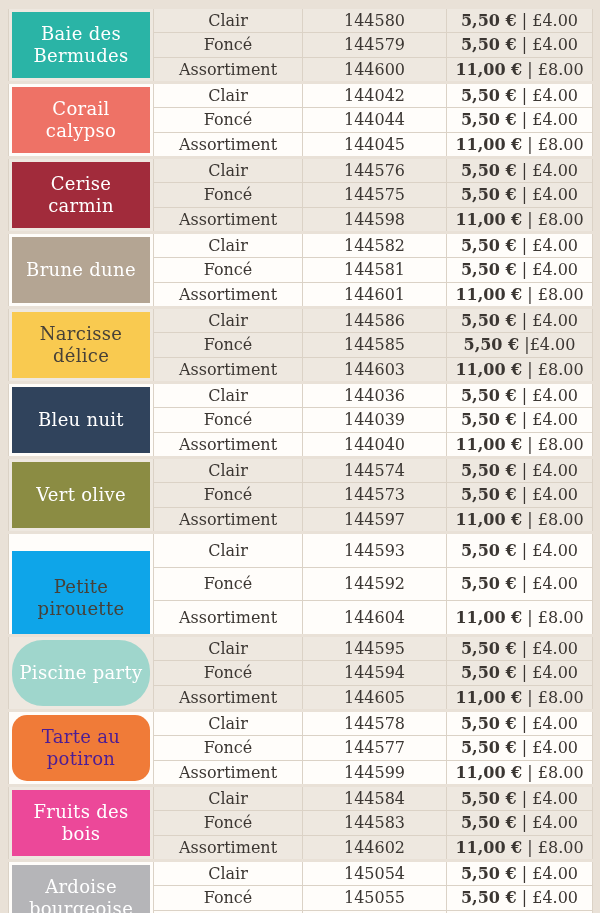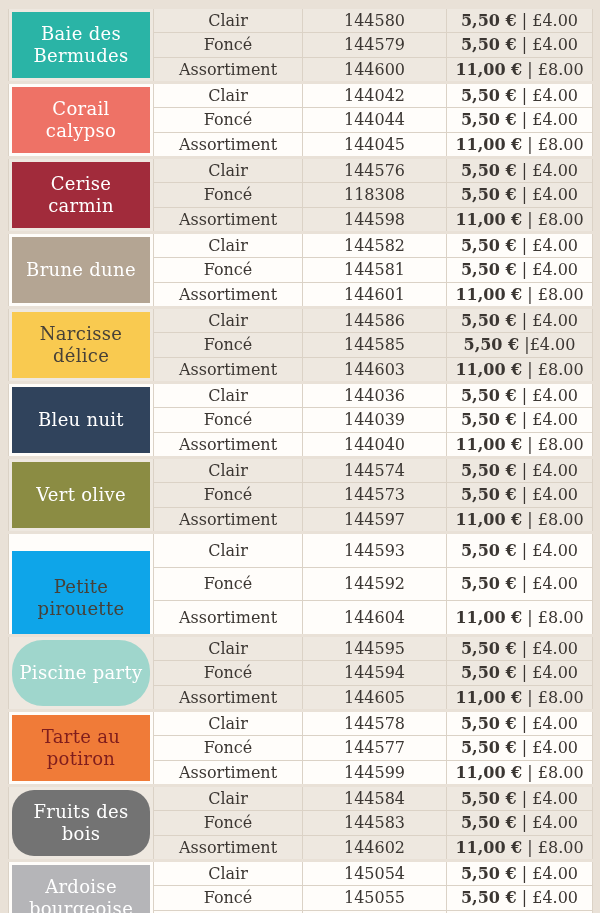--- a/index.html
+++ b/index.html
@@ -124,21 +124,21 @@
             <div class="swatch" style="background: rgb(161, 43, 59); color: rgb(255, 255, 255);">
               <span>Cerise carmin</span>
             </div>
           </td>
           <td class="type-cell">Clair</td>
           <td class="item-cell">144576</td>
           <td class="price-cell"><span class="eur">5,50 €</span> <span class="gbp">| £4.00</span></td>
         </tr>
         <tr class="g-odd">
           <td class="type-cell">Foncé</td>
-          <td class="item-cell">118308</td>
+          <td class="item-cell">144575</td>
           <td class="price-cell"><span class="eur">5,50 €</span> <span class="gbp">| £4.00</span></td>
         </tr>
         <tr class="g-odd">
           <td class="type-cell">Assortiment</td>
           <td class="item-cell">144598</td>
           <td class="price-cell"><span class="eur">11,00 €</span> <span class="gbp">| £8.00</span></td>
         </tr>
         <tr class="g-even gstart">
           <td rowspan="3" class="swatch-cell">
             <div class="swatch" style="background: rgb(180, 165, 147); color: rgb(255, 255, 255);">
@@ -254,41 +254,41 @@
           <td class="item-cell">144594</td>
           <td class="price-cell"><span class="eur">5,50 €</span> <span class="gbp">| £4.00</span></td>
         </tr>
         <tr class="g-odd">
           <td class="type-cell">Assortiment</td>
           <td class="item-cell">144605</td>
           <td class="price-cell"><span class="eur">11,00 €</span> <span class="gbp">| £8.00</span></td>
         </tr>
         <tr class="g-even gstart">
           <td rowspan="3" class="swatch-cell">
-            <div class="swatch" style="background: rgb(240, 123, 56); color: #7f1d1d;">
+            <div class="swatch" style="background: rgb(240, 123, 56); color: #4c1d95; border-radius: 15px;">
               <span>Tarte au potiron</span>
             </div>
           </td>
           <td class="type-cell">Clair</td>
           <td class="item-cell">144578</td>
           <td class="price-cell"><span class="eur">5,50 €</span> <span class="gbp">| £4.00</span></td>
         </tr>
         <tr class="g-even">
           <td class="type-cell">Foncé</td>
           <td class="item-cell">144577</td>
           <td class="price-cell"><span class="eur">5,50 €</span> <span class="gbp">| £4.00</span></td>
         </tr>
         <tr class="g-even">
           <td class="type-cell">Assortiment</td>
           <td class="item-cell">144599</td>
           <td class="price-cell"><span class="eur">11,00 €</span> <span class="gbp">| £8.00</span></td>
         </tr>
         <tr class="g-odd gstart">
           <td rowspan="3" class="swatch-cell">
-            <div class="swatch" style="background: #737373; color: rgb(255, 255, 255); border-radius: 22px;">
+            <div class="swatch" style="background: #ec4899; color: rgb(255, 255, 255);">
               <span>Fruits des bois</span>
             </div>
           </td>
           <td class="type-cell">Clair</td>
           <td class="item-cell">144584</td>
           <td class="price-cell"><span class="eur">5,50 €</span> <span class="gbp">| £4.00</span></td>
         </tr>
         <tr class="g-odd">
           <td class="type-cell">Foncé</td>
           <td class="item-cell">144583</td>

